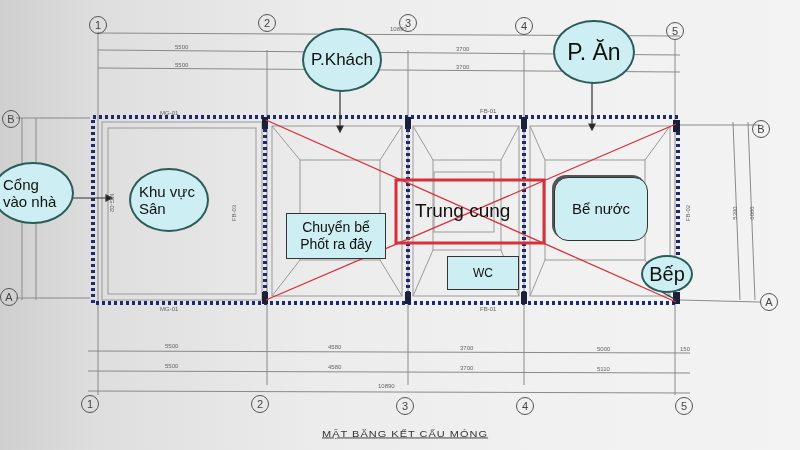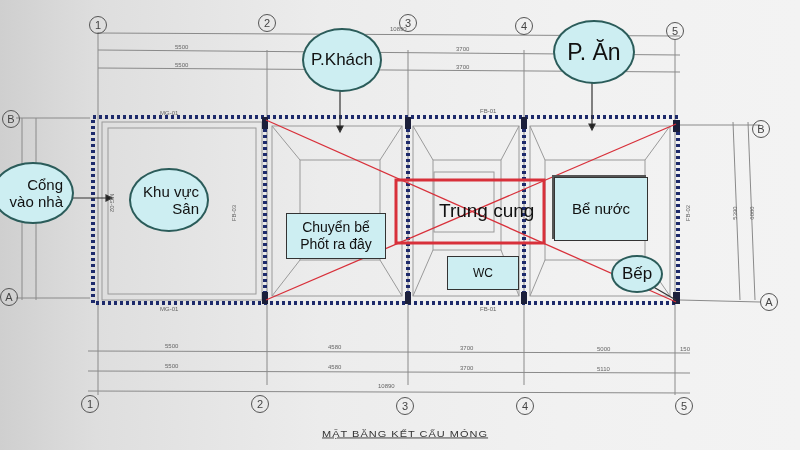--- a/index.html
+++ b/index.html
@@ -2,21 +2,21 @@
 <html><head>
 <meta charset="utf-8">
 <style>
   html,body{margin:0;padding:0;}
   body{width:800px;height:450px;overflow:hidden;position:relative;
        background:linear-gradient(90deg,#cfcfcf 0%,#dedede 12%,#ececec 40%,#f1f1f1 70%,#f3f3f3 100%);
        font-family:"Liberation Sans",sans-serif;}
   #plan{position:absolute;left:0;top:0;width:800px;height:450px;}
   .txt{position:absolute;font-family:"Liberation Sans",sans-serif;color:#111;}
   .bubble{position:absolute;border:2px solid #2b5c5a;border-radius:50%;background:#cdeef2;
-          display:flex;align-items:center;justify-content:center;text-align:right;
+          display:flex;align-items:center;justify-content:center;text-align:left;
           font-family:"Liberation Sans",sans-serif;color:#111;line-height:1.15;}
   .label-box{position:absolute;border:1.5px solid #333;background:#cdeef2;
           display:flex;align-items:center;justify-content:center;text-align:center;
           font-family:"Liberation Sans",sans-serif;color:#111;line-height:1.2;}
   .axis{position:absolute;width:16px;height:16px;border:1px solid #555;border-radius:50%;
         font-size:11px;color:#444;display:flex;align-items:center;justify-content:center;
         font-family:"Liberation Sans",sans-serif;background:transparent;}
   .dim{position:absolute;font-size:6px;color:#666;font-family:"Liberation Sans",sans-serif;}
   .title{position:absolute;left:322px;top:427px;font-size:11px;color:#333;letter-spacing:1px;
          text-decoration:underline;font-family:"Liberation Sans",sans-serif;transform:scaleY(0.9);}
@@ -163,29 +163,29 @@
 </div>
 <div class="bubble" style="left:129px;top:168px;width:76px;height:60px;font-size:15px;">
   <span style="width:60px;">Khu vực Sân</span>
 </div>
 <div class="bubble" style="left:302px;top:28px;width:76px;height:60px;font-size:17px;">
   <span>P.Khách</span>
 </div>
 <div class="bubble" style="left:553px;top:20px;width:78px;height:60px;font-size:23px;">
   <span>P. Ăn</span>
 </div>
-<div class="bubble" style="left:611px;top:255px;width:48px;height:34px;font-size:17px;">
+<div class="bubble" style="left:641px;top:255px;width:48px;height:34px;font-size:20px;">
   <span>Bếp</span>
 </div>
 
 <div class="label-box" style="left:286px;top:213px;width:98px;height:44px;font-size:14px;">
   <span style="width:90px;">Chuyển bể Phốt ra đây</span>
 </div>
 <div class="label-box" style="left:447px;top:256px;width:70px;height:32px;font-size:12px;">
   <span>WC</span>
 </div>
-<div class="label-box" style="left:554px;top:177px;width:92px;height:62px;font-size:15px;box-shadow:-2px -2px 0 #555;">
+<div class="label-box" style="left:554px;top:177px;width:92px;height:62px;font-size:15px;box-shadow:-2px -2px 0 #555;border-radius:14px;">
   <span>Bể nước</span>
 </div>
 
-<div class="txt" style="left:415px;top:200px;font-size:19px;padding-left:24px;">Trung cung</div>
+<div class="txt" style="left:415px;top:200px;font-size:19px;">Trung cung</div>
 
 <div class="title">MẶT BẰNG KẾT CẤU MÓNG</div>
 
 </body></html>

